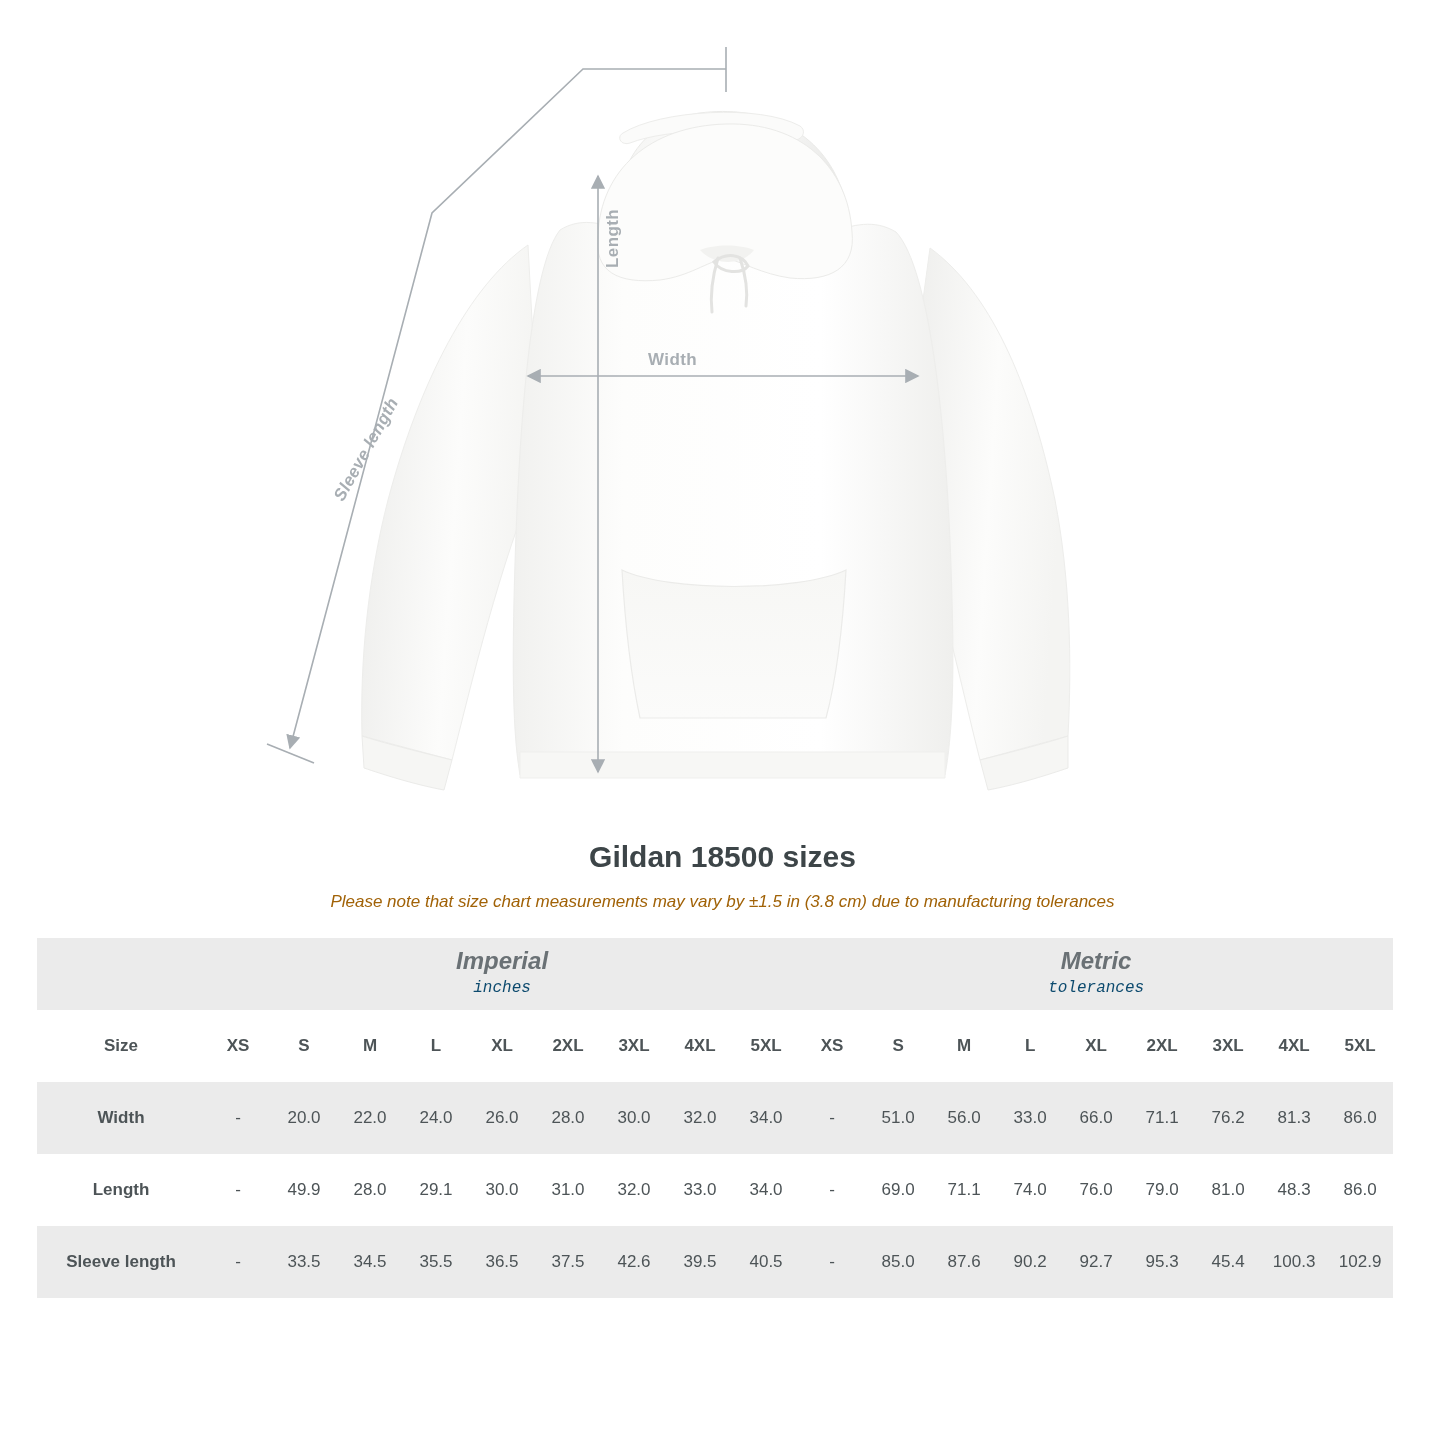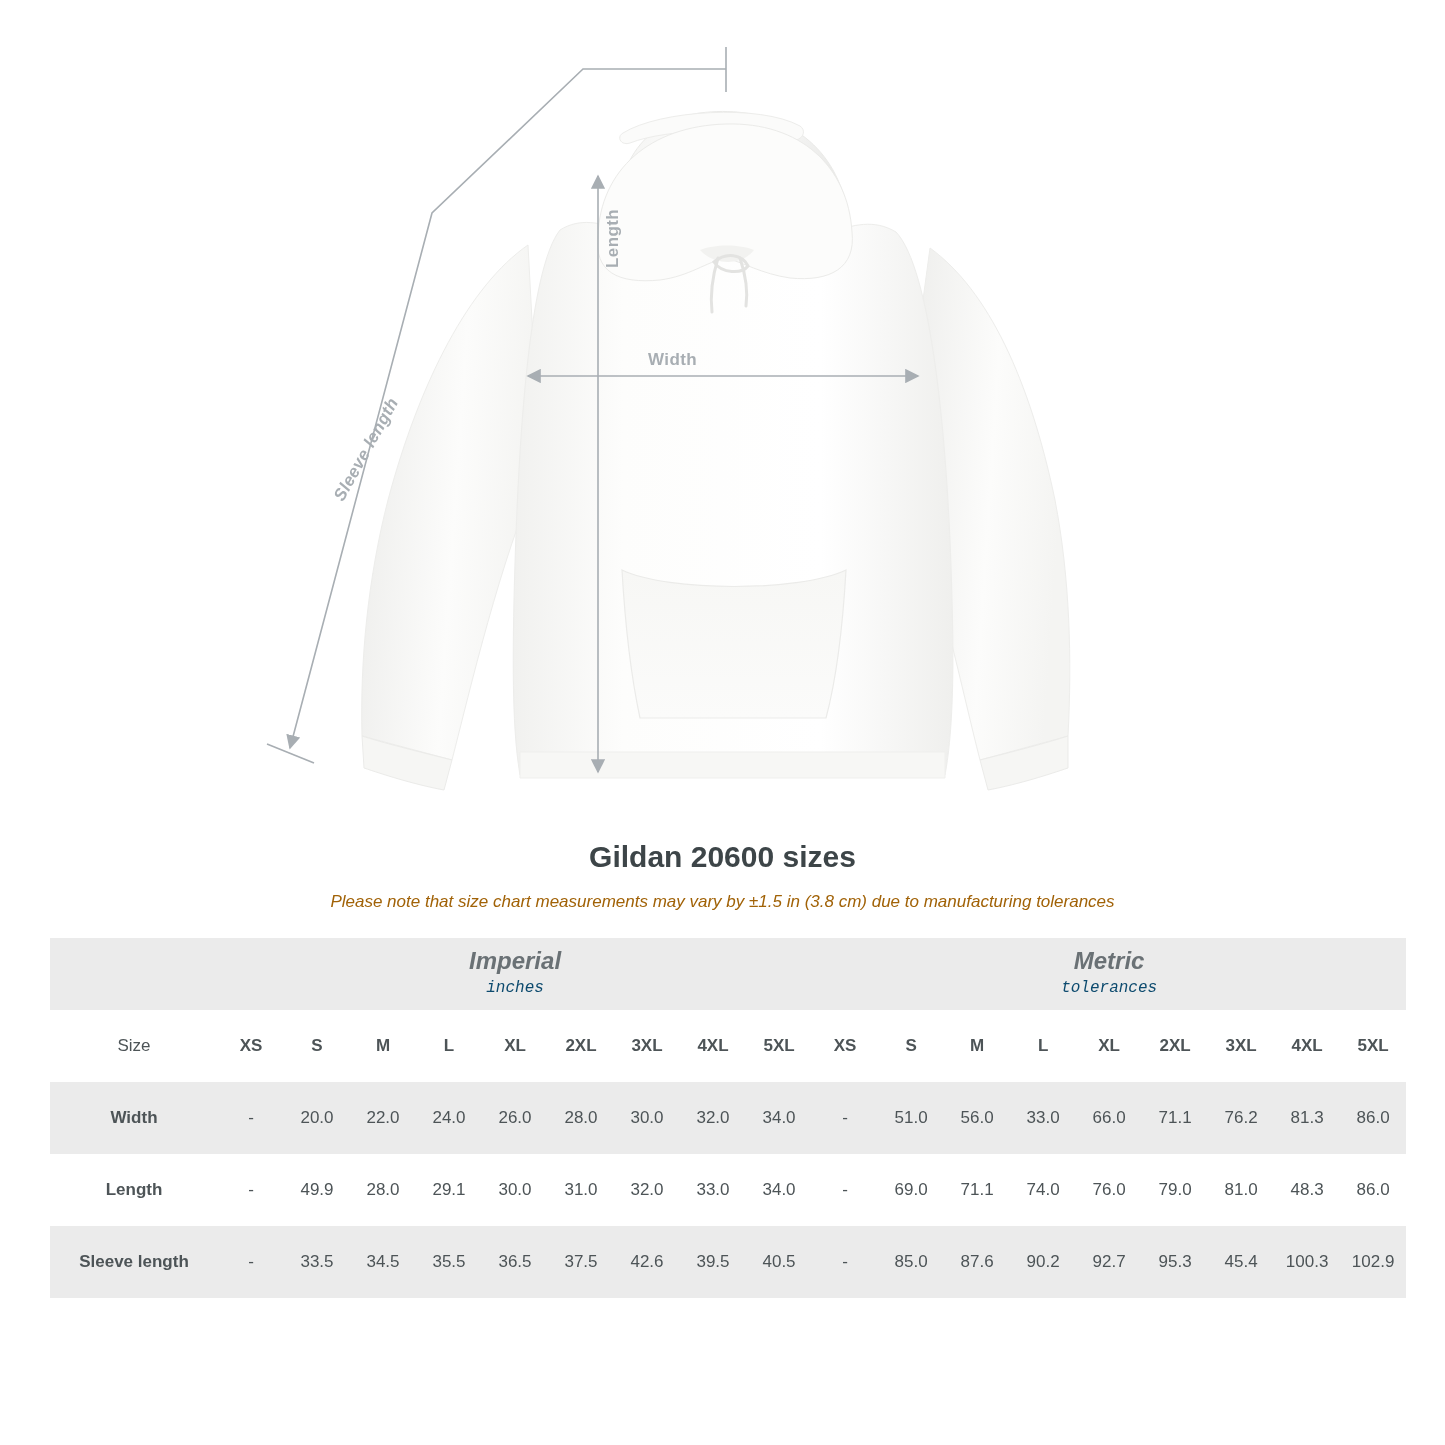--- a/index.html
+++ b/index.html
@@ -74,21 +74,21 @@
   }
   .chart-note {
     font-size: 17px;
     font-style: italic;
     color: #a16207;
     margin: 0 0 26px 0;
   }
 
   
   .table-wrap {
-    padding: 0 50px;
+    padding: 0 37px;
   }
   table.size-table {
     border-collapse: collapse;
     width: 1355px;
     table-layout: fixed;
   }
   table.size-table td, table.size-table th {
     text-align: center;
     vertical-align: middle;
     font-size: 17px;
@@ -116,21 +116,21 @@
     font-family: Liberation Mono, monospace;
   }
   .hdr-row td {
     background: #ffffff;
     font-weight: bold;
     font-size: 18px;
     color: #3f464a;
     height: 80px;
   }
   .hdr-row td.rowlabel {
-    font-weight: normal;
+    font-weight: bold;
     text-align: center;
   }
   .data-row td {
     height: 74px;
   }
   .row-odd td { background: #ebebeb; }
   .row-even td { background: #ffffff; }
   td.rowlabel {
     font-weight: bold;
     color: #3f464a;
@@ -226,21 +226,21 @@
         <line x1="267" y1="744" x2="314" y2="763"></line>
       </g>
     </svg>
 
     <div class="dim-label label-length">Length</div>
     <div class="dim-label label-width">Width</div>
     <div class="dim-label label-sleeve">Sleeve length</div>
   </div>
 
   <div class="heading-block">
-    <h1 class="chart-title">Gildan 20600 sizes</h1>
+    <h1 class="chart-title">Gildan 18500 sizes</h1>
     <div class="chart-note">Please note that size chart measurements may vary by ±1.5 in (3.8 cm) due to manufacturing tolerances</div>
   </div>
 
   <div class="table-wrap">
     <table class="size-table">
       <colgroup>
         <col class="c-label">
         <col class="c-cell">
           <col class="c-cell">
           <col class="c-cell">

